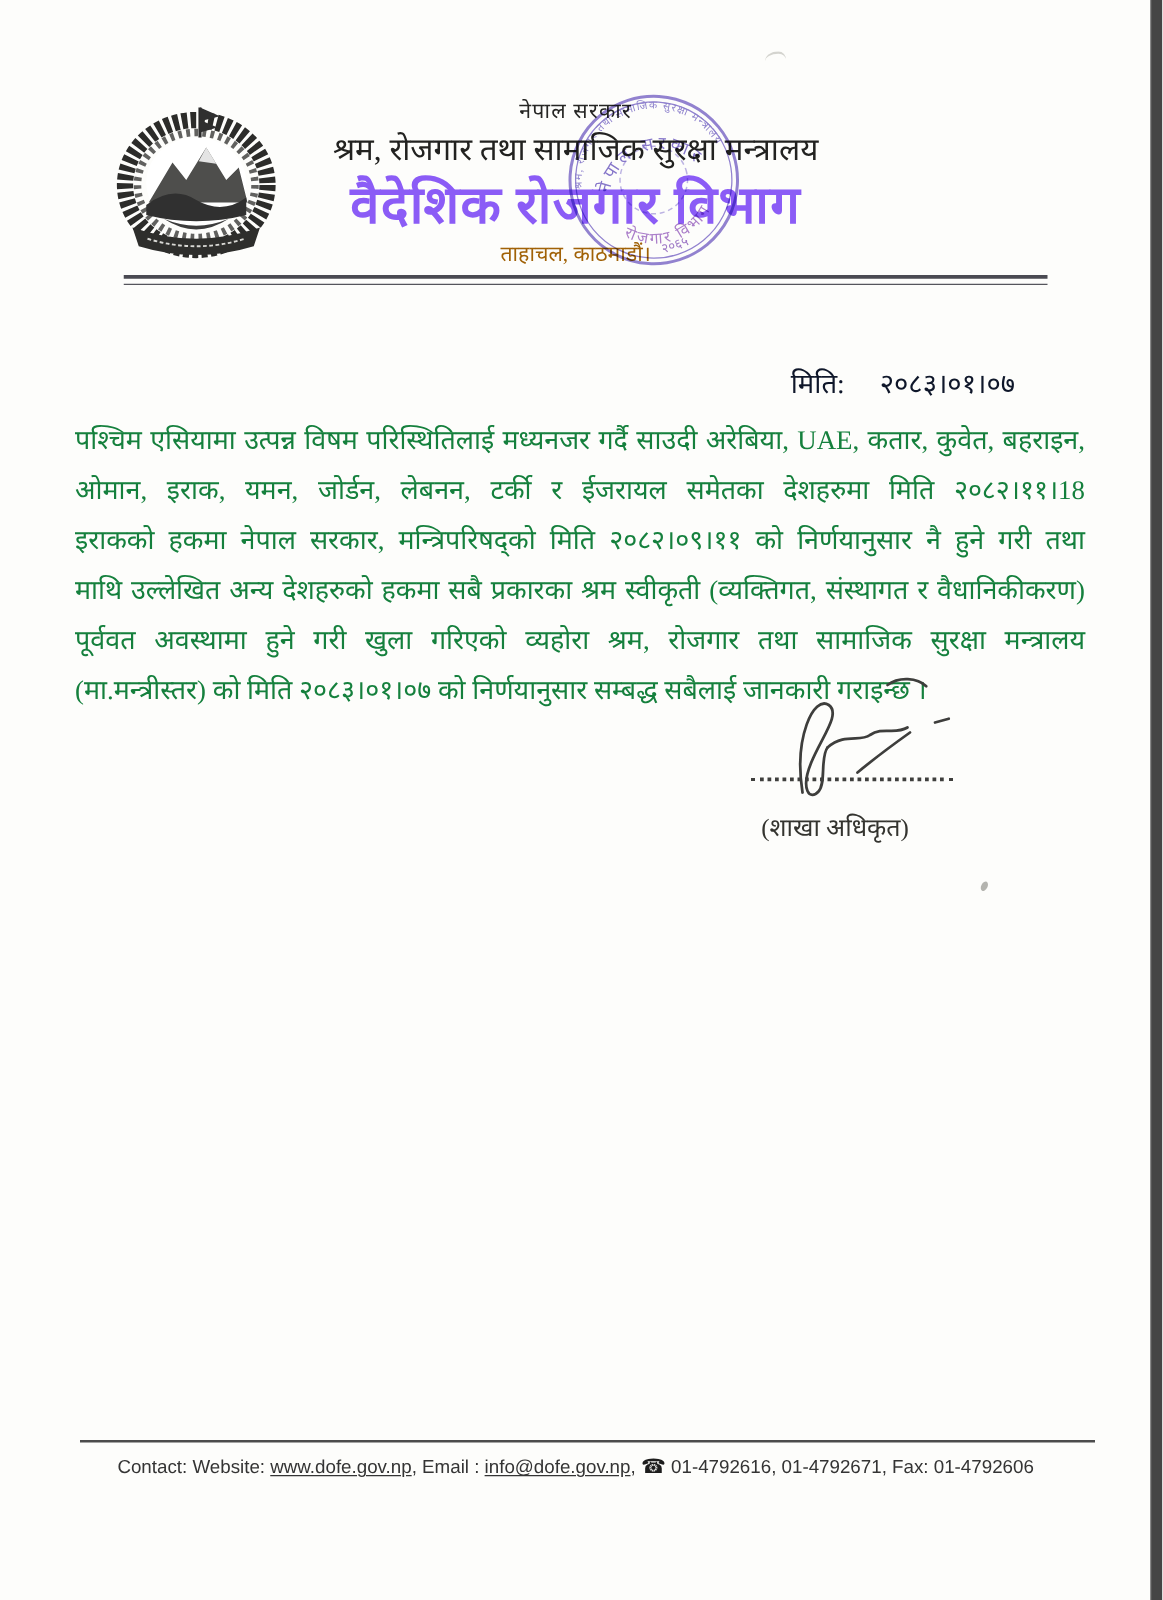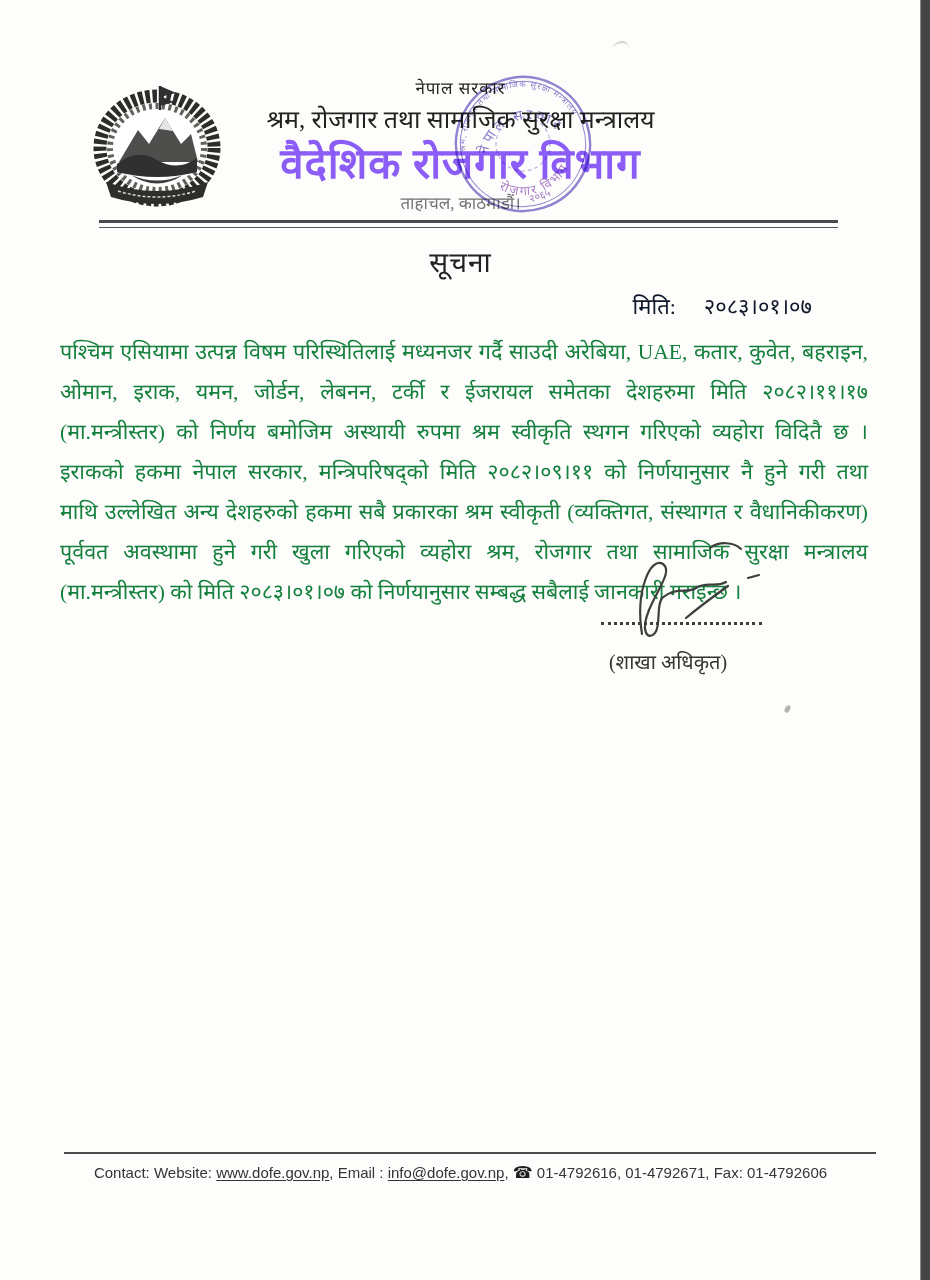--- a/index.html
+++ b/index.html
@@ -12,21 +12,21 @@
   .scan-edge{position:absolute;top:0;right:0;width:9px;height:1280px;background:#454545;border-left:1px solid #8a8a8a;}
 
   
   .emblem{position:absolute;left:86px;top:80px;width:142px;height:136px;}
 
   
   .header-block{position:absolute;left:0;top:0;width:921px;text-align:center;}
   .gov-line{position:absolute;top:76px;left:0;width:100%;font-size:17px;letter-spacing:1px;color:#262624;}
   .ministry-line{position:absolute;top:101px;left:0;width:100%;font-size:25px;color:#222220;}
   .dept-line{position:absolute;top:133px;left:0;width:100%;font-size:42px;font-weight:600;color:#8b5cf6;letter-spacing:1px;}
-  .addr-line{position:absolute;top:191px;left:0;width:100%;font-size:17px;color:#737373;}
+  .addr-line{position:absolute;top:191px;left:0;width:100%;font-size:17px;color:#a16207;}
 
   
   .stamp{position:absolute;left:438px;top:58px;width:170px;height:172px;opacity:.82;mix-blend-mode:multiply;}
 
   
   .double-rule{position:absolute;left:99px;top:220px;width:739px;height:4px;
     border-top:3px solid #4a4a52;border-bottom:1px solid #55555c;}
 
   .notice-title{position:absolute;top:242px;left:0;width:921px;text-align:center;font-size:28px;letter-spacing:1px;color:#222;}
 
@@ -101,31 +101,29 @@
         <textPath href="#arc-bottom" startOffset="50%" text-anchor="middle">रोजगार विभाग</textPath>
       </text>
       <text y="58" font-size="10.5" fill="#8a5bbd" text-anchor="middle">२०६५</text>
     </g>
   </svg>
 
   <div class="scan-curl"></div>
 
   <div class="double-rule"></div>
 
-  <div class="notice-title">सूचना</div>
 
   <div class="date-row">
     <span>मिति:</span>
     <span>२०८३।०१।०७</span>
   </div>
 
   <div class="body-block">
     <div class="body-line">पश्चिम एसियामा उत्पन्न विषम परिस्थितिलाई मध्यनजर गर्दै साउदी अरेबिया, UAE, कतार, कुवेत, बहराइन,</div>
-    <div class="body-line">ओमान, इराक, यमन, जोर्डन, लेबनन, टर्की र ईजरायल समेतका देशहरुमा मिति २०८२।११।१७</div>
-    <div class="body-line">(मा.मन्त्रीस्तर) को निर्णय बमोजिम अस्थायी रुपमा श्रम स्वीकृति स्थगन गरिएको व्यहोरा विदितै छ ।</div>
+    <div class="body-line">ओमान, इराक, यमन, जोर्डन, लेबनन, टर्की र ईजरायल समेतका देशहरुमा मिति २०८२।११।18</div>
     <div class="body-line">इराकको हकमा नेपाल सरकार, मन्त्रिपरिषद्को मिति २०८२।०९।११ को निर्णयानुसार नै हुने गरी तथा</div>
     <div class="body-line">माथि उल्लेखित अन्य देशहरुको हकमा सबै प्रकारका श्रम स्वीकृती (व्यक्तिगत, संस्थागत र वैधानिकीकरण)</div>
     <div class="body-line">पूर्ववत अवस्थामा हुने गरी खुला गरिएको व्यहोरा श्रम, रोजगार तथा सामाजिक सुरक्षा मन्त्रालय</div>
     <div class="body-line last">(मा.मन्त्रीस्तर) को मिति २०८३।०१।०७ को निर्णयानुसार सम्बद्ध सबैलाई जानकारी गराइन्छ ।</div>
   </div>
 
   <svg class="signature-svg" viewBox="0 0 210 104" aria-hidden="true">
     <g fill="none" stroke="#3e3e3c" stroke-width="2.2" stroke-linecap="round">
       <path d="M 60,94 C 53,50 69,16 81,24 C 91,31 75,50 67,70 C 58,92 66,101 73,93 C 79,86 74,66 80,58"></path>
       <path d="M 80,58 C 94,46 106,54 114,48 C 124,41 134,48 144,42"></path>

